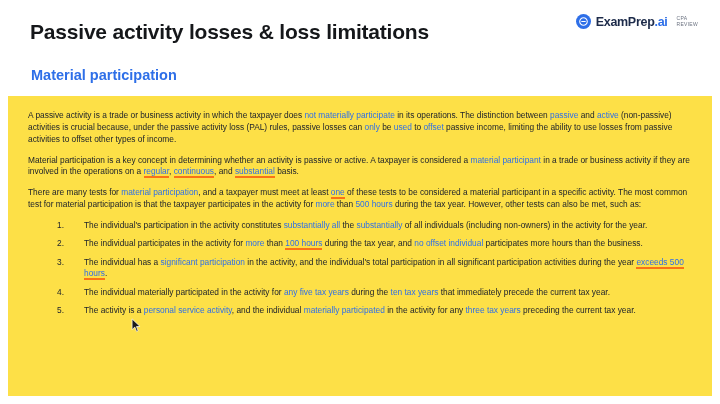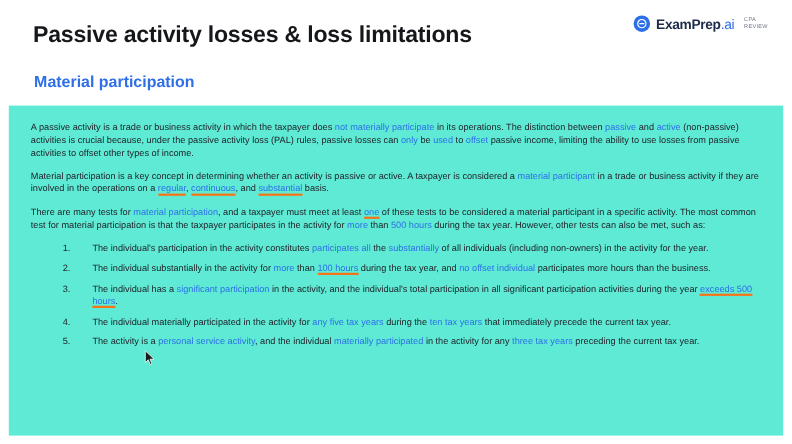--- a/index.html
+++ b/index.html
@@ -48,21 +48,21 @@
     align-items: center;
     justify-content: center;
   }
   .logo-mark svg { display: block; }
   .logo-text {
     font-size: 12.5px;
     font-weight: bold;
     color: #1d2b4a;
     letter-spacing: -0.3px;
   }
-  .logo-text .suffix { color: #2e6fe8; font-weight: normal; margin-top: 32px; }
+  .logo-text .suffix { color: #2e6fe8; font-weight: bold; margin-top: 32px; }
   .logo-sub {
     margin-left: 4px;
     line-height: 1.05;
     font-size: 5px;
     color: #6b7280;
     text-transform: uppercase;
     letter-spacing: 0.3px;
   }
   .subtitle {
     position: absolute;
@@ -72,21 +72,21 @@
     font-weight: bold;
     color: #2e6fe8;
   }
   
   .panel {
     position: absolute;
     left: 8px;
     top: 96px;
     width: 704px;
     height: 300px;
-    background: #5eead4;
+    background: #fde047;
     box-sizing: border-box;
     padding: 14px 22px 10px 20px;
     font-size: 8.35px;
     line-height: 1.42;
     color: #20242b;
   }
   .panel p {
     margin: 0 0 9px 0;
     text-align: left;
   }
@@ -153,22 +153,22 @@
 
   <div class="panel">
 
     <p><span>A passive activity is a trade or business activity in which the taxpayer does </span><span class="hl">not materially participate</span><span> in its operations. The distinction between </span><span class="hl">passive</span><span> and </span><span class="hl">active</span><span> (non-passive) activities is crucial because, under the passive activity loss (PAL) rules, passive losses can </span><span class="hl">only</span><span> be </span><span class="hl">used</span><span> to </span><span class="hl">offset</span><span> passive income, limiting the ability to use losses from passive activities to offset other types of income.</span></p>
 
     <p><span>Material participation is a key concept in determining whether an activity is passive or active. A taxpayer is considered a </span><span class="hl">material participant</span><span> in a trade or business activity if they are involved in the operations on a </span><span class="hl-u">regular</span><span>, </span><span class="hl-u">continuous</span><span>, and </span><span class="hl-u">substantial</span><span> basis.</span></p>
 
     <p><span>There are many tests for </span><span class="hl">material participation</span><span>, and a taxpayer must meet at least </span><span class="hl-u">one</span><span> of these tests to be considered a material participant in a specific activity. The most common test for material participation is that the taxpayer participates in the activity for </span><span class="hl">more</span><span> than </span><span class="hl">500 hours</span><span> during the tax year. However, other tests can also be met, such as:</span></p>
 
     <ol class="tests">
-      <li><span>The individual's participation in the activity constitutes </span><span class="hl">participates all</span><span> the </span><span class="hl">substantially</span><span> of all individuals (including non-owners) in the activity for the year.</span></li>
-      <li><span>The individual substantially in the activity for </span><span class="hl">more</span><span> than </span><span class="hl-u">100 hours</span><span> during the tax year, and </span><span class="hl">no offset individual</span><span> participates more hours than the business.</span></li>
+      <li><span>The individual's participation in the activity constitutes </span><span class="hl">substantially all</span><span> the </span><span class="hl">substantially</span><span> of all individuals (including non-owners) in the activity for the year.</span></li>
+      <li><span>The individual participates in the activity for </span><span class="hl">more</span><span> than </span><span class="hl-u">100 hours</span><span> during the tax year, and </span><span class="hl">no offset individual</span><span> participates more hours than the business.</span></li>
       <li><span>The individual has a </span><span class="hl">significant participation</span><span> in the activity, and the individual's total participation in all significant participation activities during the year </span><span class="hl-u">exceeds 500 hours</span><span>.</span></li>
       <li><span>The individual materially participated in the activity for </span><span class="hl">any five tax years</span><span> during the </span><span class="hl">ten tax years</span><span> that immediately precede the current tax year.</span></li>
       <li><span>The activity is a </span><span class="hl">personal service activity</span><span>, and the individual </span><span class="hl">materially participated</span><span> in the activity for any </span><span class="hl">three tax years</span><span> preceding the current tax year.</span></li>
     </ol>
 
   </div>
 
   <svg class="cursor" viewBox="0 0 12 17">
     <path d="M1 1 L1 13.2 L4.1 10.3 L6.1 15.2 L7.8 14.4 L5.9 9.7 L10 9.6 Z" fill="#1b1b1b" stroke="#ffffff" stroke-width="0.8"></path>
   </svg>

